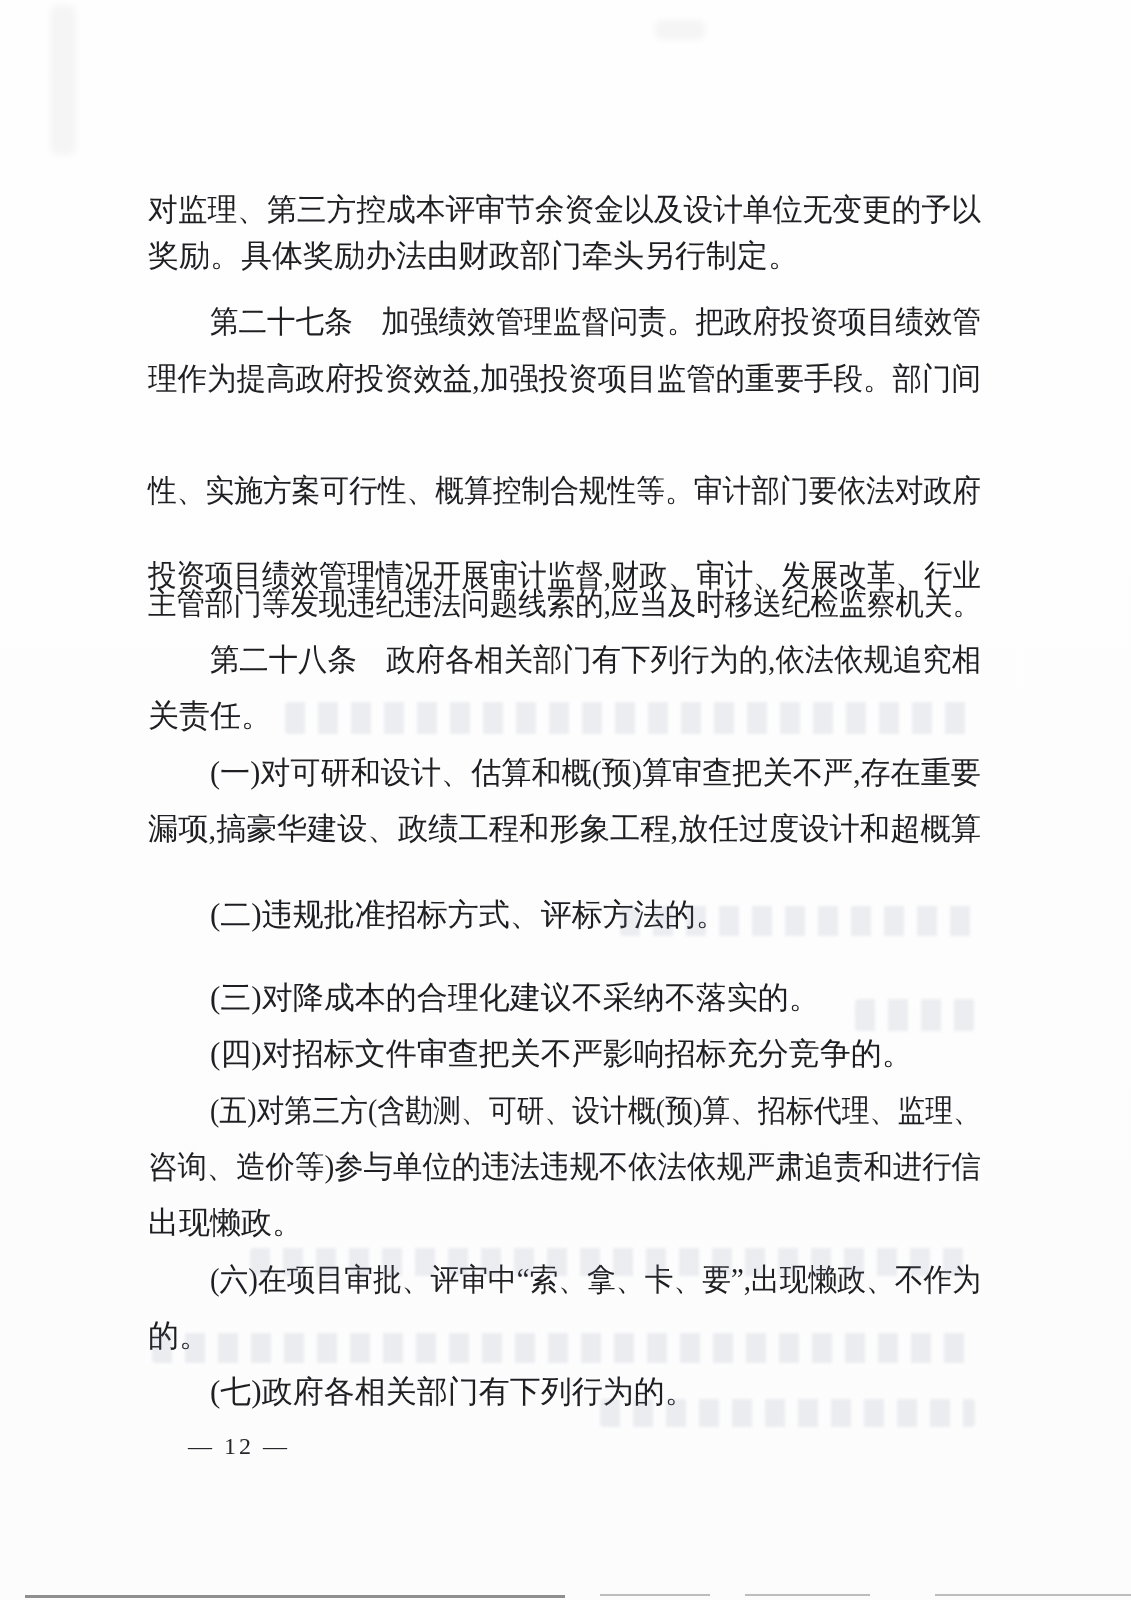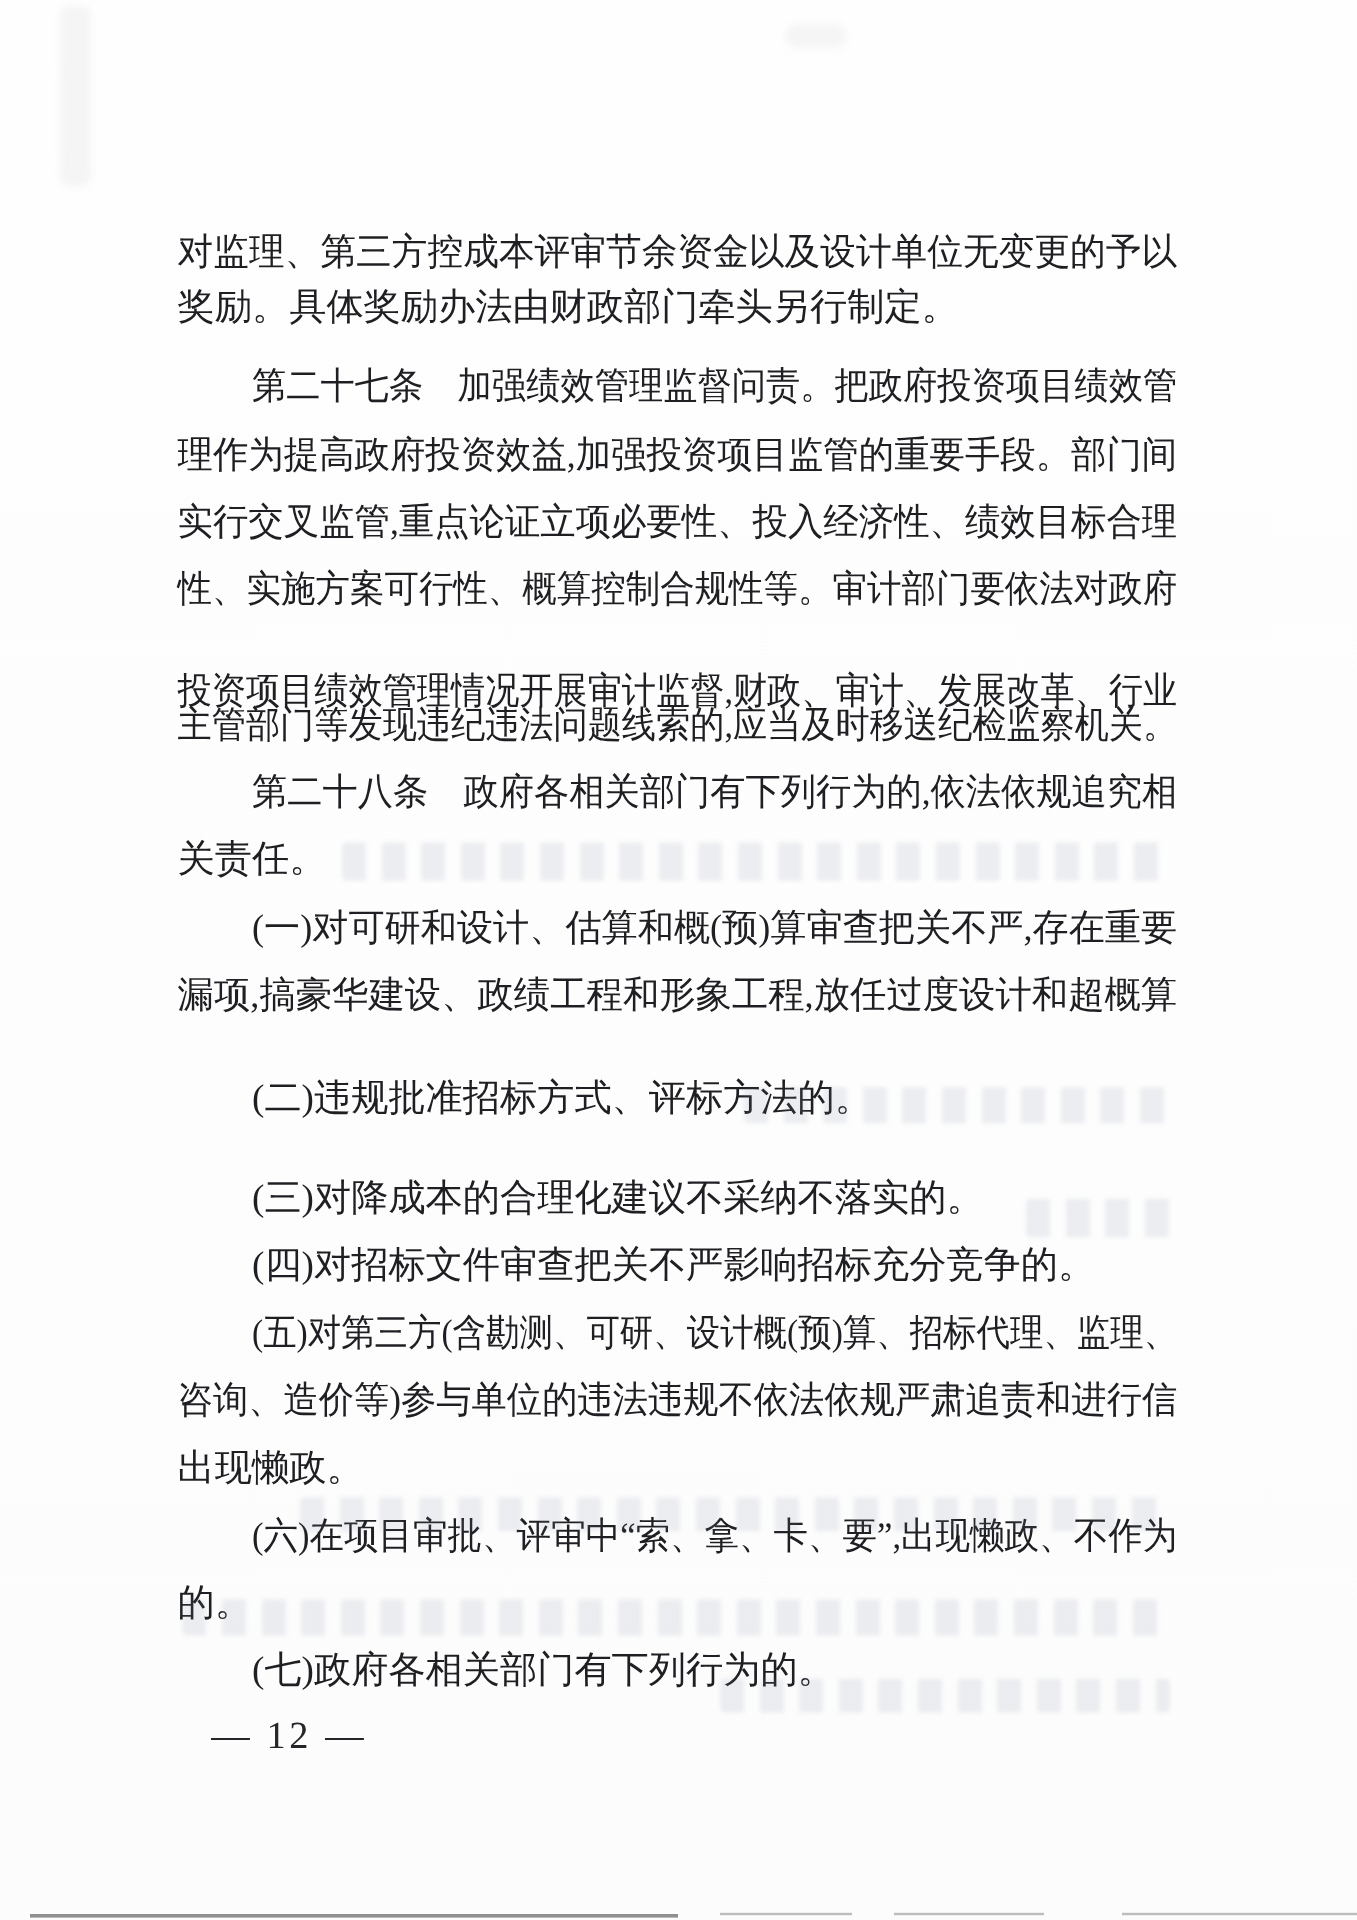--- a/index.html
+++ b/index.html
@@ -10,22 +10,22 @@
   }
   .page{position:absolute;inset:0;background:
     linear-gradient(180deg,#fefefe 0%,#fdfdfd 60%,#fcfcfc 100%);}
   .tline{
     position:absolute;left:148px;width:833px;height:56px;line-height:56px;
     font-size:31px;color:#1f1f23;white-space:nowrap;box-sizing:border-box;
   }
   .tline .txt{display:inline-block;white-space:nowrap;transform-origin:left center;}
   .indent{padding-left:62px;}
   .pagenum{
-    position:absolute;left:176px;top:1424px;height:44px;line-height:44px;
-    font-size:32px;color:#26262a;letter-spacing:3px;white-space:nowrap;
+    position:absolute;left:188px;top:1424px;height:44px;line-height:44px;
+    font-size:24px;color:#26262a;letter-spacing:3px;white-space:nowrap;
   }
   
   .ghost{
     position:absolute;pointer-events:none;border-radius:4px;
     background:repeating-linear-gradient(90deg,
       rgba(120,130,158,0.13) 0 20px, rgba(120,130,158,0) 20px 33px);
     filter:blur(1.6px);
   }
   
   .edge{position:absolute;pointer-events:none;background:#8f8f8f;}
@@ -37,21 +37,20 @@
 </style>
 </head>
 <body>
 
 <div class="page">
 
   <div class="tline fit" style="top:182px"><span class="txt" style="transform: scaleX(0.959677);">对监理、第三方控成本评审节余资金以及设计单位无变更的予以</span></div>
   <div class="tline" style="top:228px"><span class="txt">奖励。具体奖励办法由财政部门牵头另行制定。</span></div>
   <div class="tline fit indent" style="top:294px"><span class="txt" style="transform: scaleX(0.921147);">第二十七条　加强绩效管理监督问责。把政府投资项目绩效管</span></div>
   <div class="tline fit" style="top:351px"><span class="txt" style="transform: scaleX(0.951185);">理作为提高政府投资效益,加强投资项目监管的重要手段。部门间</span></div>
-  <div class="tline fit" style="top:407px"><span class="txt" style="transform: scaleX(0.951185);">实行交叉监管,重点论证立项必要性、投入经济性、绩效目标合理</span></div>
   <div class="tline fit" style="top:463px"><span class="txt" style="transform: scaleX(0.926585);">性、实施方案可行性、概算控制合规性等。审计部门要依法对政府</span></div>
   <div class="tline fit" style="top:548px"><span class="txt" style="transform: scaleX(0.918666);">投资项目绩效管理情况开展审计监督,财政、审计、发展改革、行业</span></div>
   <div class="tline fit" style="top:576px"><span class="txt" style="transform: scaleX(0.918666);">主管部门等发现违纪违法问题线索的,应当及时移送纪检监察机关。</span></div>
   <div class="tline fit indent" style="top:632px"><span class="txt" style="transform: scaleX(0.947465);">第二十八条　政府各相关部门有下列行为的,依法依规追究相</span></div>
   <div class="tline" style="top:688px"><span class="txt">关责任。</span></div>
   <div class="tline fit indent" style="top:745px"><span class="txt" style="transform: scaleX(0.9722);">(一)对可研和设计、估算和概(预)算审查把关不严,存在重要</span></div>
   <div class="tline fit" style="top:801px"><span class="txt" style="transform: scaleX(0.977126);">漏项,搞豪华建设、政绩工程和形象工程,放任过度设计和超概算</span></div>
   <div class="tline indent" style="top:887px"><span class="txt">(二)违规批准招标方式、评标方法的。</span></div>
   <div class="tline indent" style="top:970px"><span class="txt">(三)对降成本的合理化建议不采纳不落实的。</span></div>
   <div class="tline indent" style="top:1026px"><span class="txt">(四)对招标文件审查把关不严影响招标充分竞争的。</span></div>

